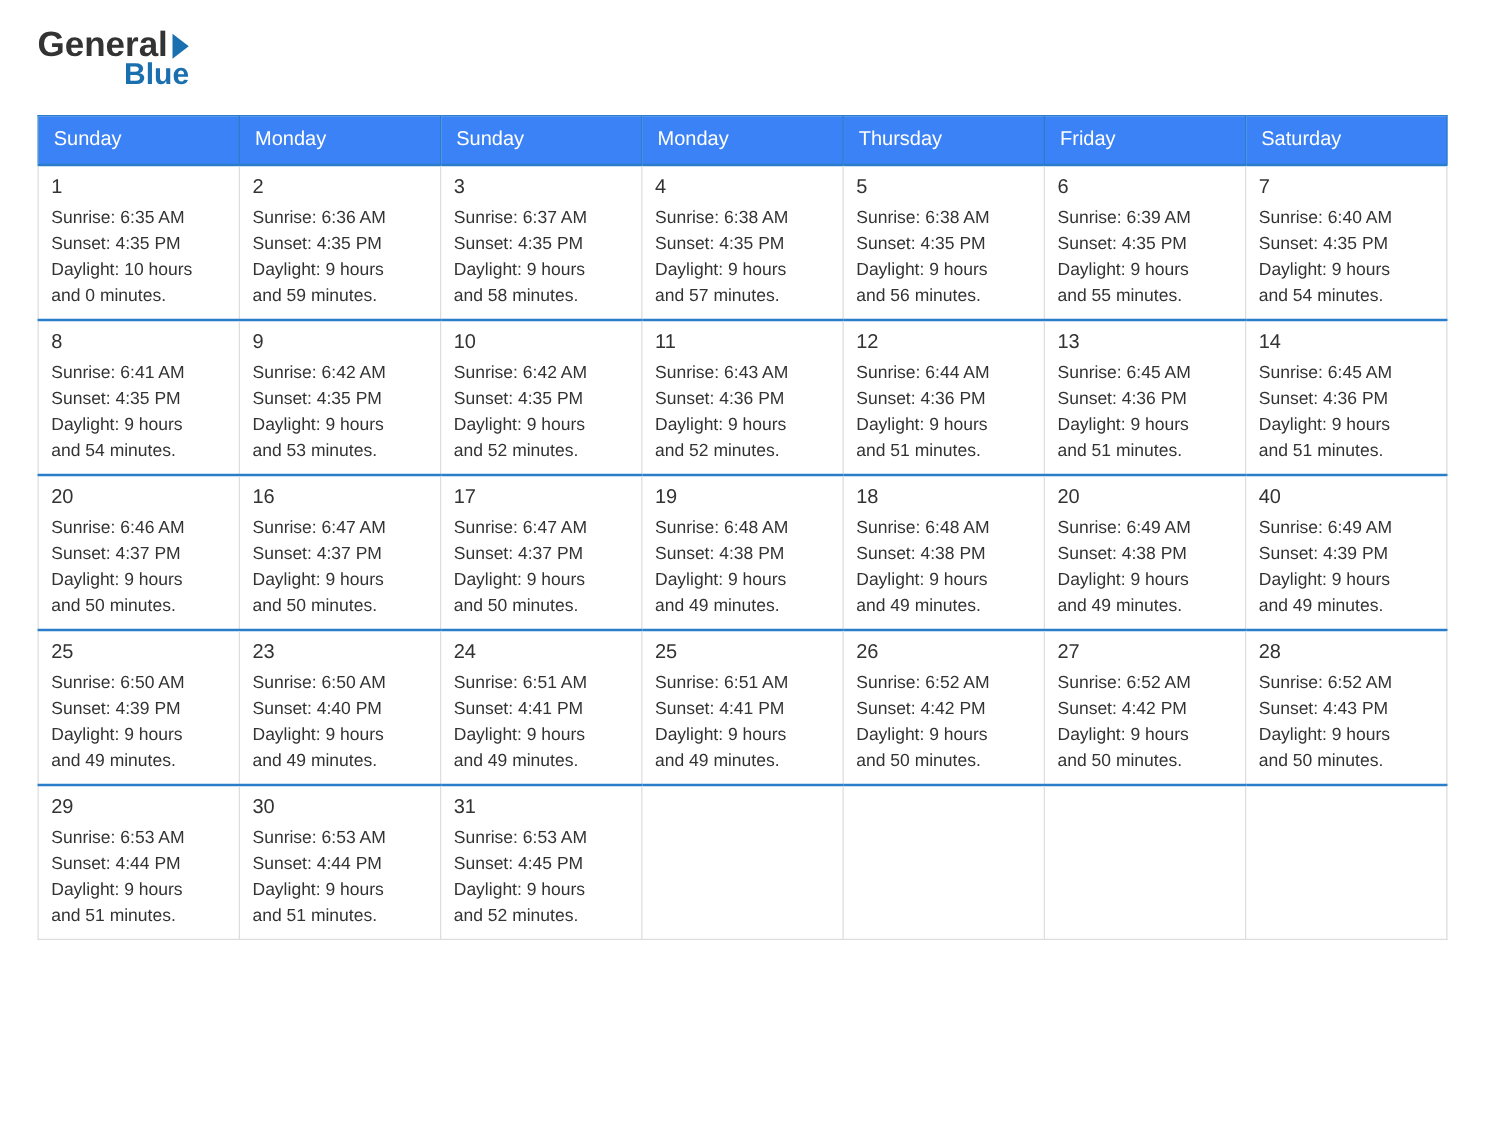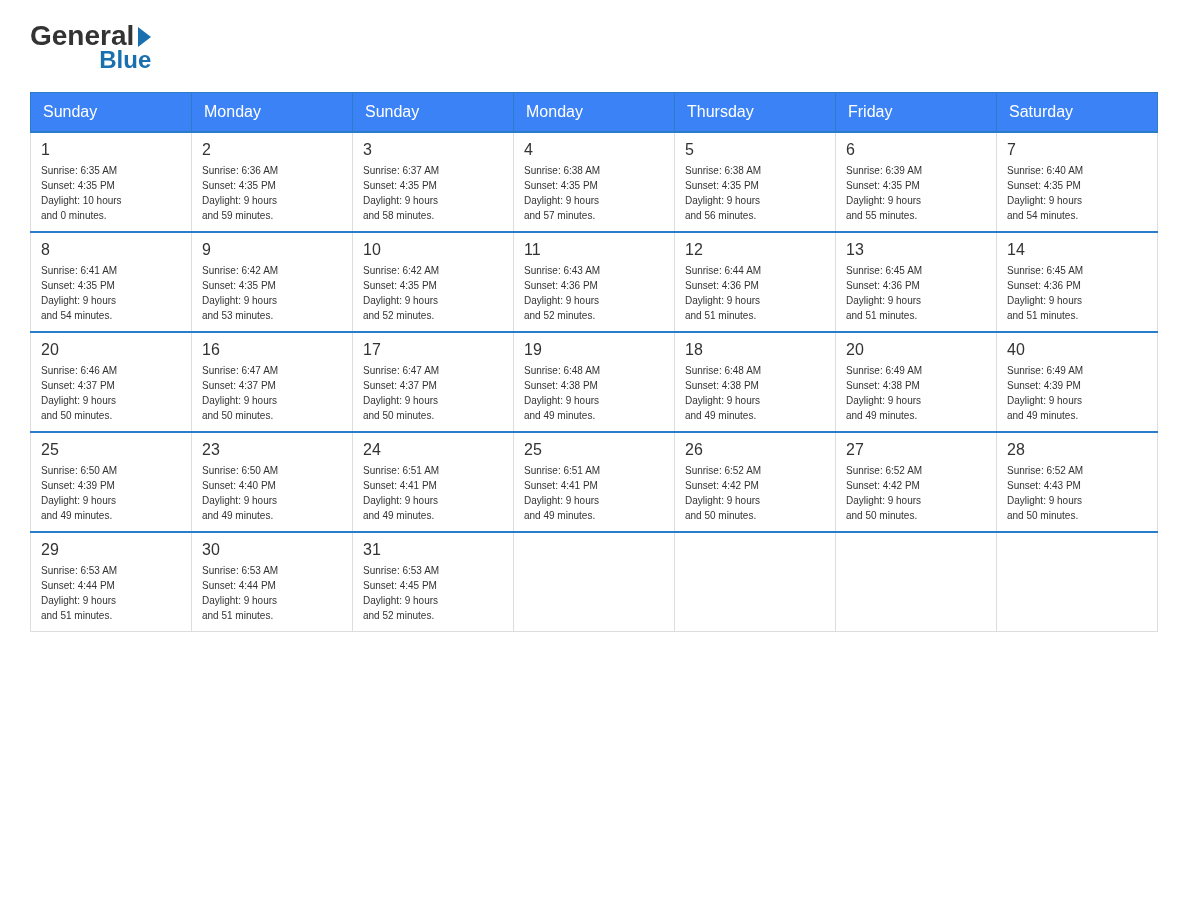--- a/index.html
+++ b/index.html
@@ -64,21 +64,21 @@
       border-left: 1px solid #ddd;
       border-right: 1px solid #ddd;
     }
     .day-number {
       font-size: 16px;
       font-weight: normal;
       margin-bottom: 4px;
       display: block;
     }
     .day-info {
-      font-size: 10px;
+      font-size: 14px;
       line-height: 1.5;
       color: #333;
     }
     .empty-cell {
       background: #fff;
     }
   </style>
 </head>
 <body>
 

